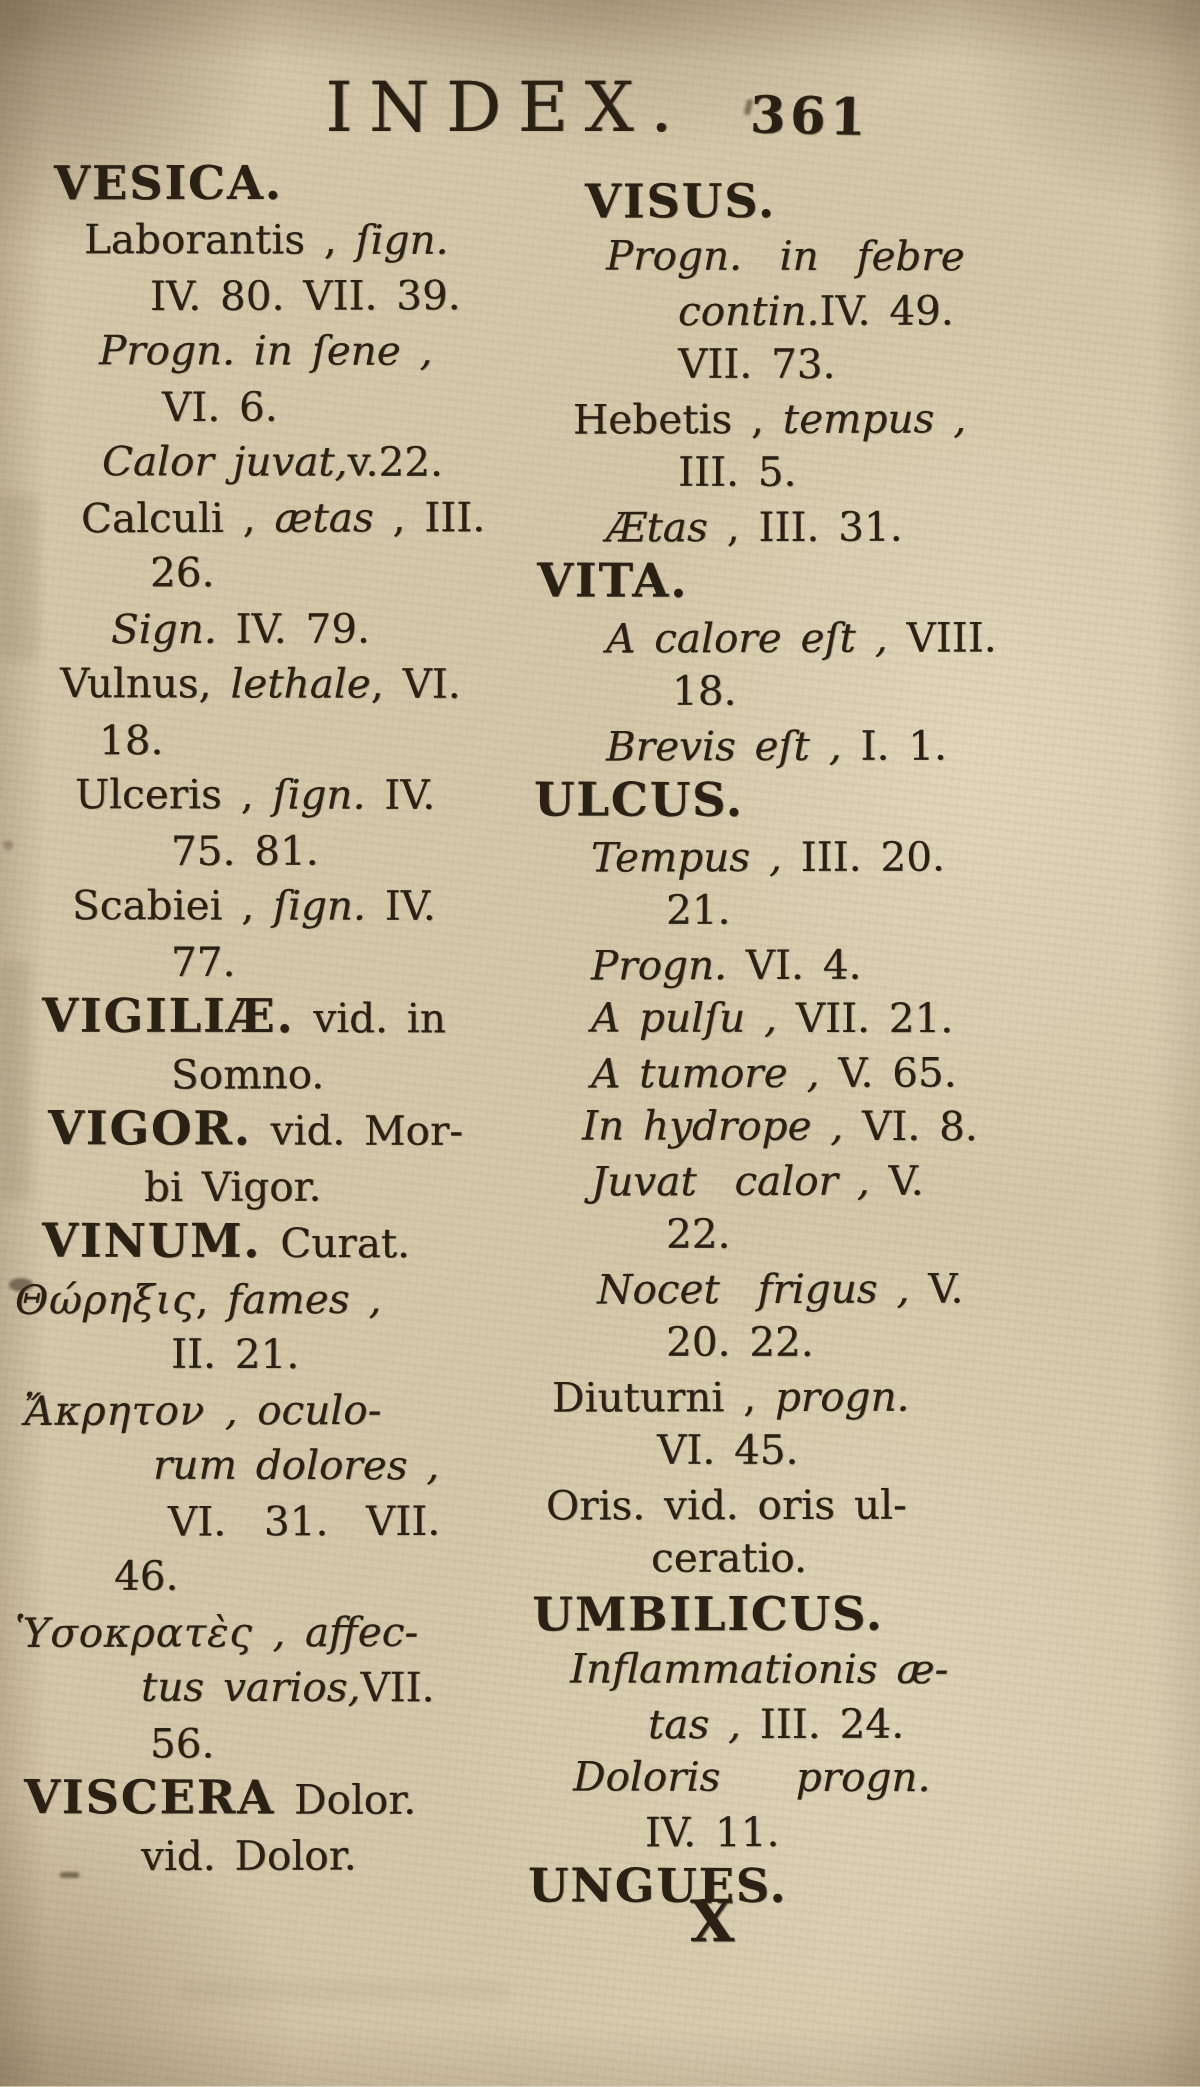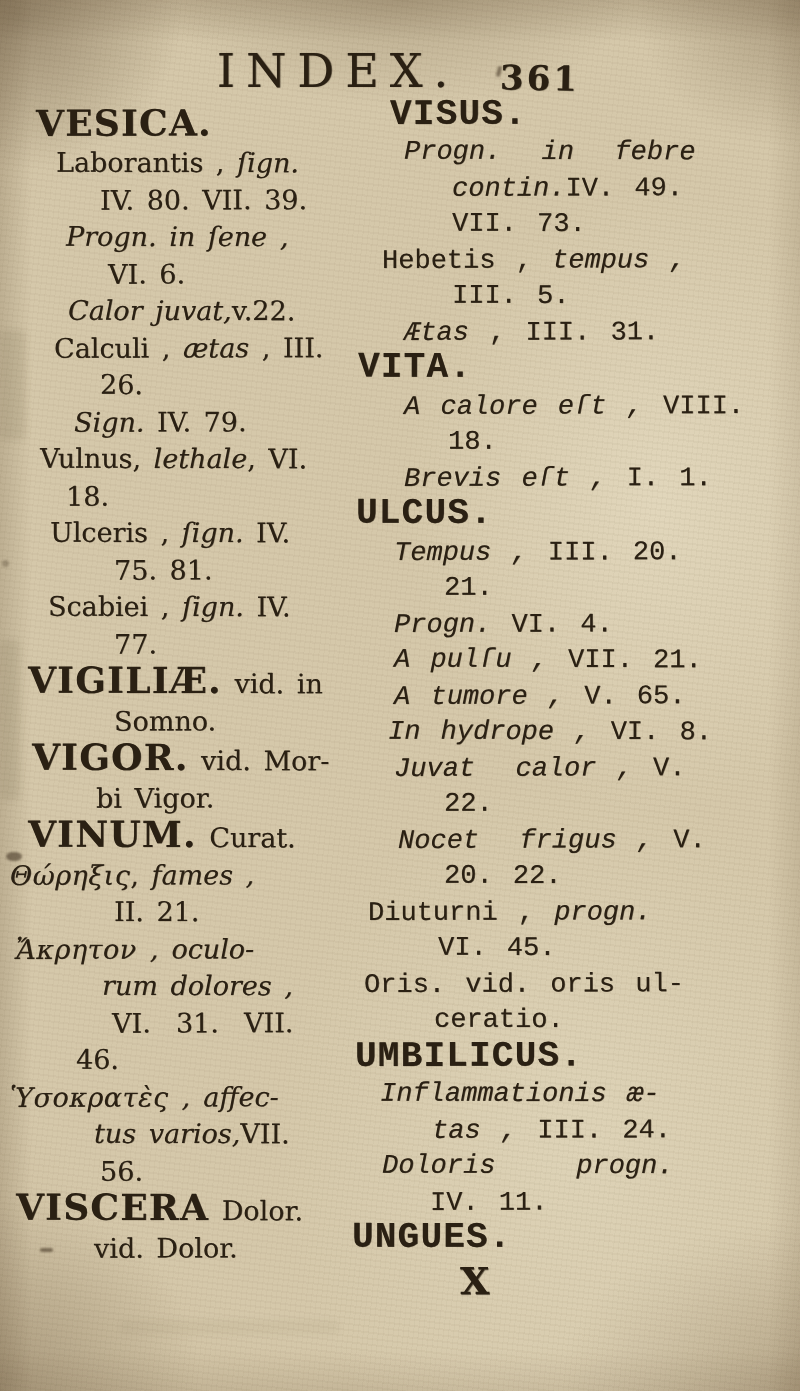--- a/index.html
+++ b/index.html
@@ -39,31 +39,31 @@
     text-shadow:0.6px 0.4px 0.8px rgba(43,33,20,.65);
   }
   .page-number{
     position:absolute;top:58px;left:500px;
     font-size:34px;font-weight:bold;letter-spacing:3px;white-space:pre;
     text-shadow:0.5px 0.5px 0.8px rgba(43,33,20,.6);
     transform:rotate(1.2deg);
   }
   .col{position:absolute;white-space:pre;}
   .col-left{left:8px;top:104px;width:352px;}
-  .col-right{left:352px;top:96px;width:448px;font-family:Liberation Mono, monospace;}
+  .col-right{left:352px;top:116px;width:448px;}
   .col-left .line{line-height:37px;}
   .col-right .line{line-height:36px;}
   .line{
     font-size:27px;white-space:pre;
     text-shadow:0.45px 0.25px 0.6px rgba(43,33,20,.55);
     word-spacing:4px;
   }
   .line:nth-child(odd){transform:translateY(0.5px) rotate(-0.15deg);}
   .line:nth-child(even){transform:rotate(0.1deg);}
-  .s-caps{font-size:36px;font-weight:bold;letter-spacing:1.2px;}
+  .s-caps{font-size:31px;font-weight:bold;letter-spacing:1.2px;}
   .s-italic{font-style:italic;}
   .s-greek{font-style:italic;letter-spacing:0.5px;}
   .s-roman{font-style:normal;}
   .signature{
     position:absolute;top:1258px;left:460px;
     font-size:38px;font-weight:bold;
     text-shadow:0.6px 0.5px 0.8px rgba(43,33,20,.7);
   }
   .speck{position:absolute;background:rgba(56,42,26,.55);border-radius:50%;filter:blur(1px);}
   .speck-1{left:6px;top:852px;width:16px;height:9px;}

